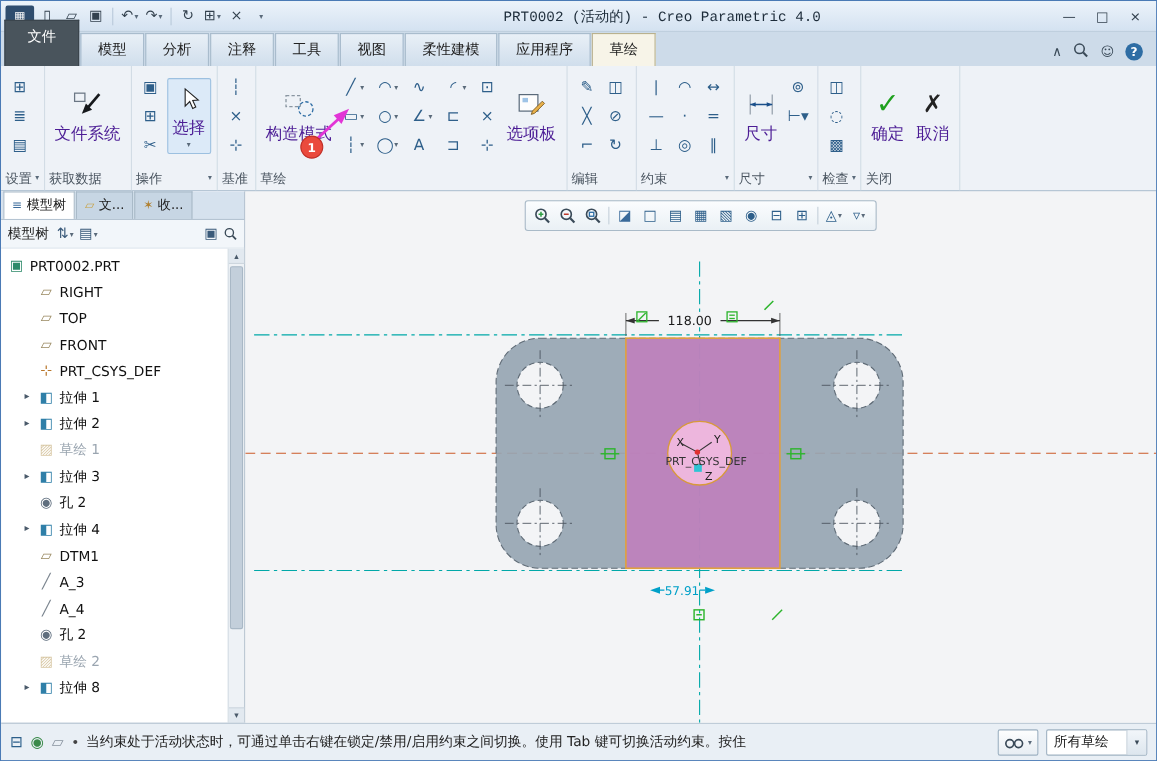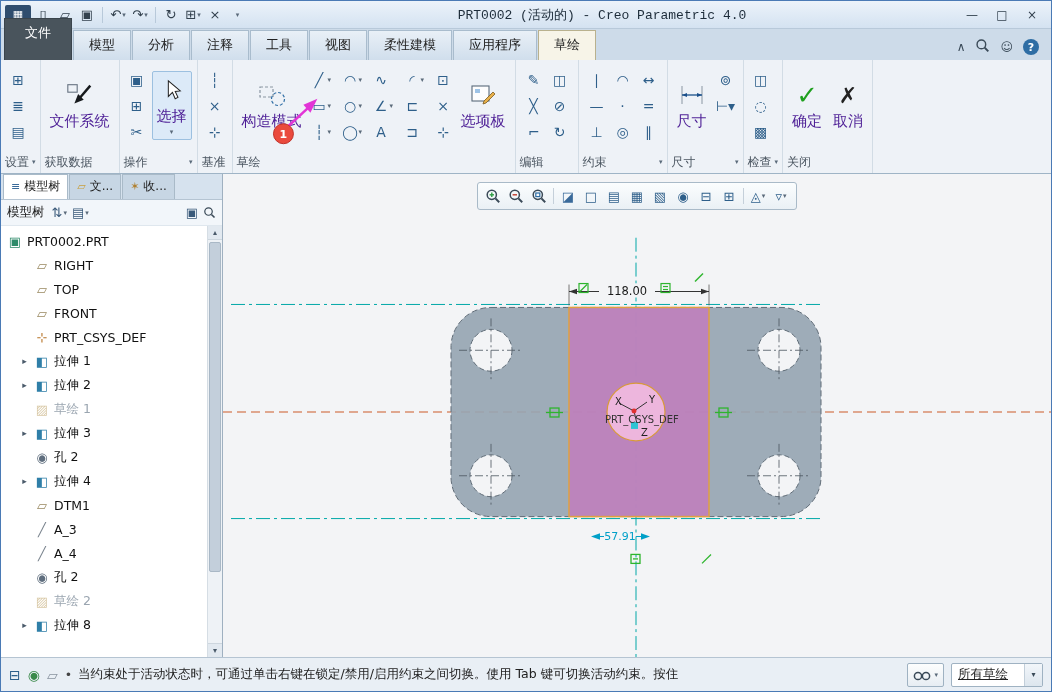--- a/index.html
+++ b/index.html
@@ -86,21 +86,21 @@
   .gbtn .caret { font-size:7px; color:#5a6a7a; margin-left:1px; }
   .gsep { width:1px; height:16px; background:#c5d0da; margin:0 2px; }
 
   
   .statusbar { height:34px; background:#e9eff5; border-top:1px solid #b5c4d2; display:flex; align-items:center; padding:0 8px; gap:7px; flex:0 0 auto; }
   .sbicon { font-size:14px; }
   .sb-msg { flex:1; display:flex; align-items:center; gap:6px; font-size:12.5px; color:#222; white-space:nowrap; overflow:hidden; }
   .sb-find { height:24px; border:1px solid #9fb2c2; background:linear-gradient(#fdfefe,#e7edf3); display:flex; align-items:center; justify-content:center; gap:3px; padding:0 5px; border-radius:2px; }
   .sb-find .caret { font-size:7px; color:#5a6a7a; }
   .sb-combo { width:92px; height:24px; border:1px solid #9fb2c2; background:#fff; display:flex; align-items:stretch; border-radius:2px; }
-  .sb-combo .val { flex:1; display:flex; align-items:center; padding:0 6px; font-size:12.5px; white-space:nowrap; overflow:hidden;text-decoration:underline; }
+  .sb-combo .val { flex:1; display:flex; align-items:center; padding:0 6px; font-size:12.5px; white-space:nowrap; overflow:hidden; }
   .sb-combo .dd { width:18px; border-left:1px solid #c3cfda; display:flex; align-items:center; justify-content:center; background:linear-gradient(#f2f6fa,#dde6ee); font-size:8px; color:#3a4a58; }
 
   
   .overlay { position:absolute; inset:0; pointer-events:none; z-index:50; }
   svg text { font-family:"DejaVu Sans","Liberation Sans",sans-serif; }
 </style>
 </head>
 <body>
 
 <div class="window">

